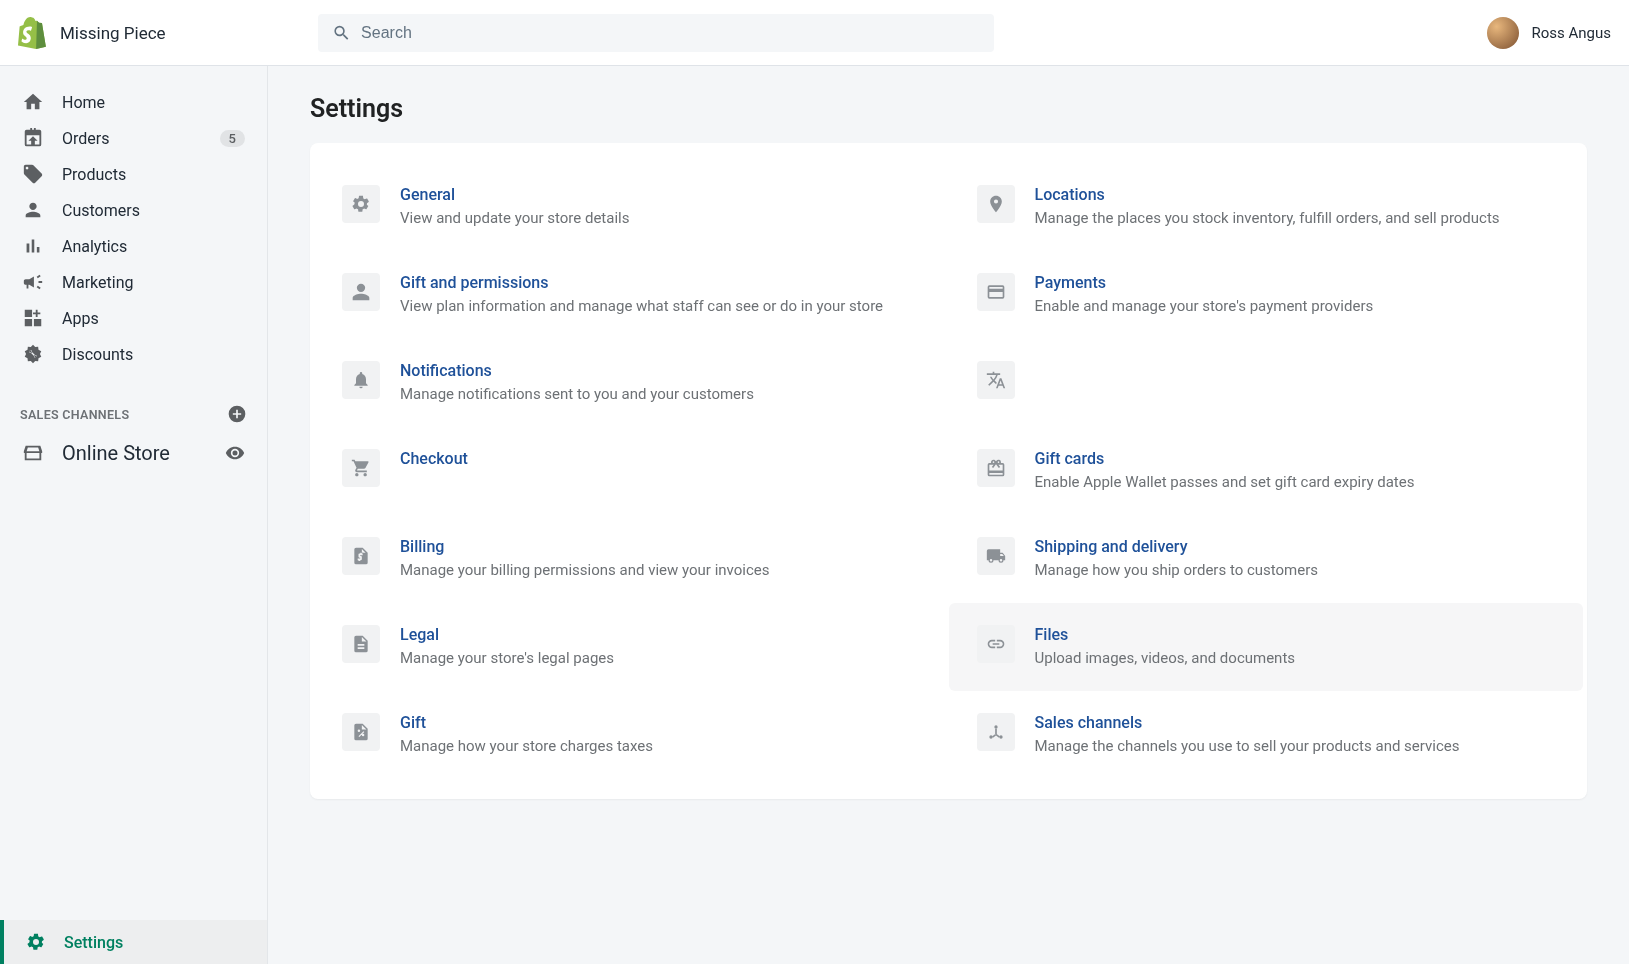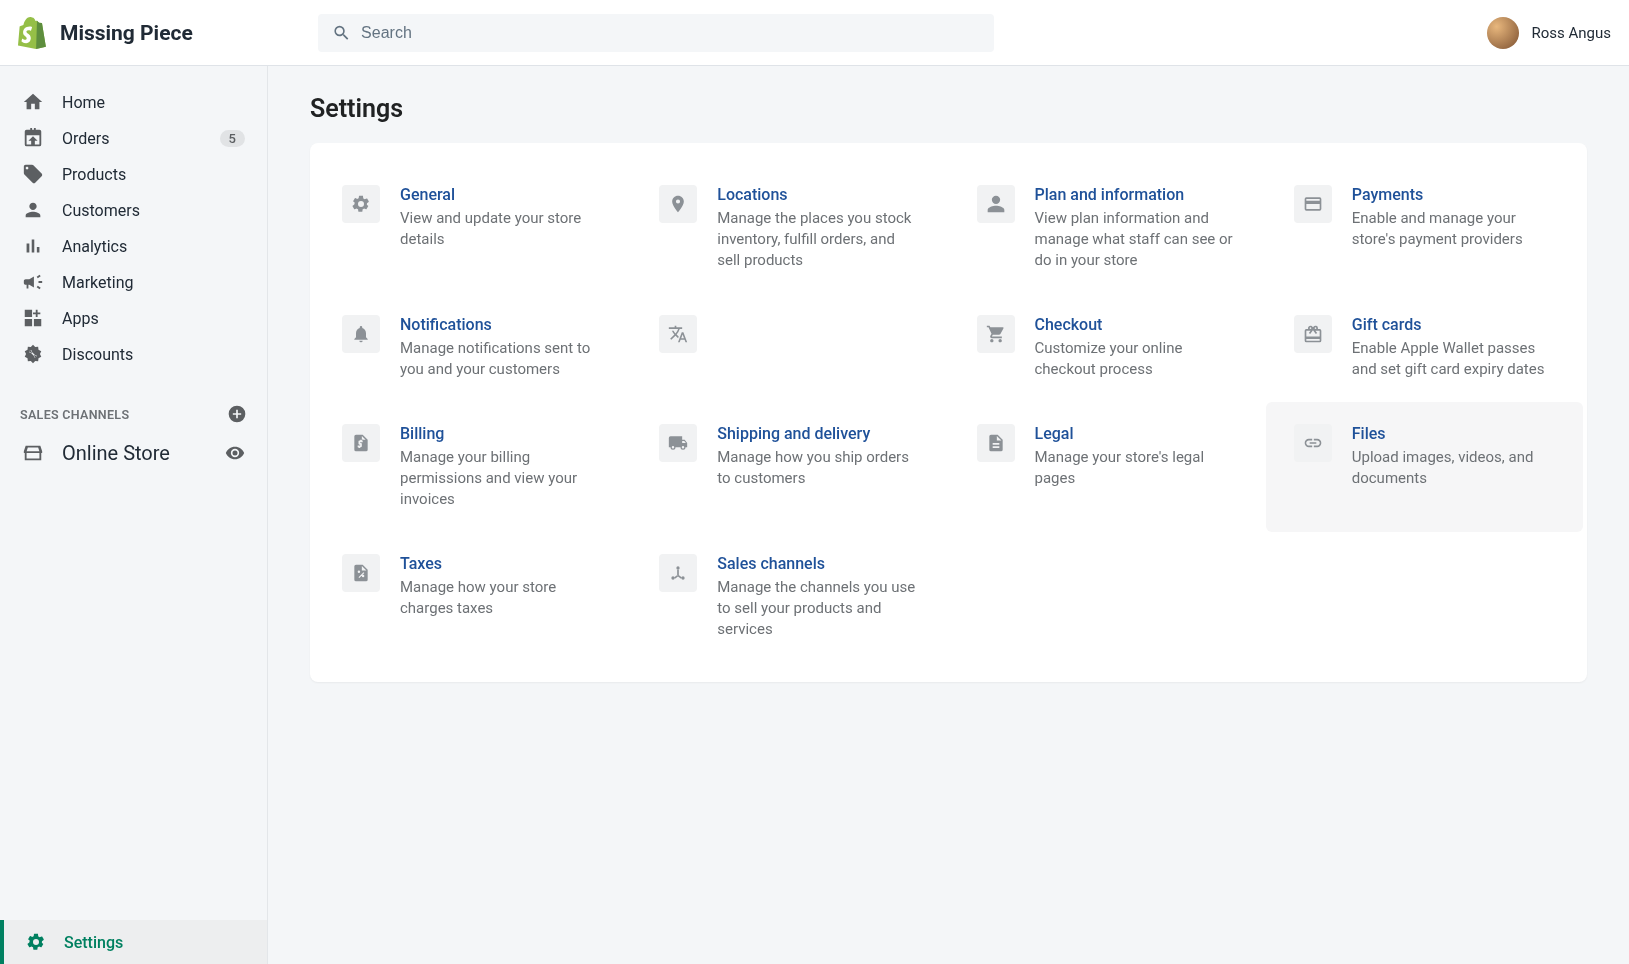--- a/index.html
+++ b/index.html
@@ -1,20 +1,20 @@
 <!DOCTYPE html>
 <html><head>
 <meta charset="utf-8">
 <style>
 * { margin: 0; padding: 0; box-sizing: border-box; }
 body { font-family: -apple-system, BlinkMacSystemFont, "Segoe UI", Roboto, sans-serif; background: #f4f6f8; color: #212b36; }
 .header { display: flex; align-items: center; height: 66px; background: #fff; border-bottom: 1px solid #dfe3e8; padding: 0 18px; }
 .hdr-left { display: flex; align-items: center; gap: 14px; width: 300px; }
 .logo { width: 28px; height: 32px; }
-.store-name { font-size: 21px; font-weight: 700; color: #212b36; }
+.store-name { font-size: 17px; font-weight: 400; color: #212b36; }
 .search { flex: 0 0 676px; display: flex; align-items: center; height: 38px; background: #f4f6f8; border-radius: 4px; padding: 0 14px; gap: 10px; }
 .search svg { width: 20px; height: 20px; fill: #637381; }
 .search input { border: none; background: transparent; outline: none; font-size: 16px; color: #4c1d95; width: 100%; }
 .search input::placeholder { color: #637381; }
 .hdr-right { margin-left: auto; display: flex; align-items: center; gap: 12px; }
 .avatar { width: 32px; height: 32px; border-radius: 50%; background: radial-gradient(circle at 30% 30%, #e8b77d, #7c5030); }
 .user-name { font-size: 15px; color: #212b36; }
 .layout { display: flex; }
 .sidebar { width: 268px; background: #f4f6f8; border-right: 1px solid #e3e6e9; display: flex; flex-direction: column; min-height: calc(100vh - 66px); }
 .nav { padding: 18px 8px 8px 8px; }
@@ -25,21 +25,21 @@
 .sc-head svg { width: 20px; height: 20px; fill: #5c5f62; }
 .sc-item { display: flex; align-items: center; gap: 18px; padding: 7px 22px; cursor: pointer; font-size: 20px; color: #212b36; }
 .sc-item svg.left { width: 22px; height: 22px; fill: #5c5f62; }
 .sc-item svg.right { width: 20px; height: 20px; fill: #5c5f62; margin-left: auto; }
 .settings-row { margin-top: auto; display: flex; align-items: center; gap: 18px; padding: 12px 22px; background: #edeeef; border-left: 4px solid #008060; cursor: pointer; }
 .settings-row svg { width: 20px; height: 20px; fill: #008060; }
 .settings-row span { font-size: 16px; font-weight: 500; color: #008060; }
 .content { flex: 1; padding: 28px 42px; }
 .page-title { font-size: 25px; font-weight: 600; color: #202223; margin-bottom: 20px; }
 .card { background: #fff; border-radius: 8px; box-shadow: 0 1px 2px rgba(0,0,0,0.05); padding: 20px 4px; }
-.grid { display: grid; grid-template-columns: repeat(4, 1fr); }
+.grid { display: grid; grid-template-columns: repeat(2, 1fr); }
 .sitem { display: flex; gap: 20px; padding: 22px 28px; border-radius: 6px; cursor: pointer; }
 .sitem.hover { background: #f6f6f7; }
 .sicon { flex: 0 0 38px; width: 38px; height: 38px; background: #f1f2f3; border-radius: 4px; display: flex; align-items: center; justify-content: center; }
 .sicon svg { width: 20px; height: 20px; fill: #8c9196; }
 .stext { flex: 1; }
 .stitle { font-size: 16px; font-weight: 500; color: #1f5199; margin-bottom: 4px; }
 .sdesc { font-size: 15px; color: #6d7175; line-height: 1.4; }
 </style>
 </head>
 <body>
@@ -167,21 +167,21 @@
               <div class="sdesc">Manage the places you stock inventory, fulfill orders, and sell products</div>
             </div>
           </div>
           <div class="sitem">
             <div class="sicon">
               <svg viewBox="0 0 24 24">
                 <path d="M12 2a5 5 0 100 10 5 5 0 000-10zm0 12c-3.33 0-10 1.67-10 5v3h20v-3c0-3.33-6.67-5-10-5z"></path>
               </svg>
             </div>
             <div class="stext">
-              <div class="stitle">Plan and information</div>
+              <div class="stitle">Gift and permissions</div>
               <div class="sdesc">View plan information and manage what staff can see or do in your store</div>
             </div>
           </div>
           <div class="sitem">
             <div class="sicon">
               <svg viewBox="0 0 24 24">
                 <path d="M20 4H4a2 2 0 00-2 2v12a2 2 0 002 2h16a2 2 0 002-2V6a2 2 0 00-2-2zm0 14H4v-6h16v6zm0-10H4V6h16v2z"></path>
               </svg>
             </div>
             <div class="stext">
@@ -208,21 +208,20 @@
             </div>
           </div>
           <div class="sitem">
             <div class="sicon">
               <svg viewBox="0 0 24 24">
                 <path d="M7 18c-1.1 0-2 .9-2 2s.9 2 2 2 2-.9 2-2-.9-2-2-2zM1 2v2h2l3.6 7.59-1.35 2.45c-.16.28-.25.61-.25.96 0 1.1.9 2 2 2h12v-2H7.42a.25.25 0 01-.25-.25l.03-.12.9-1.63h7.45c.75 0 1.41-.41 1.75-1.03l3.58-6.49A1 1 0 0019.99 4H5.21l-.94-2H1zm16 16c-1.1 0-2 .9-2 2s.9 2 2 2 2-.9 2-2-.9-2-2-2z"></path>
               </svg>
             </div>
             <div class="stext">
               <div class="stitle">Checkout</div>
-              <div class="sdesc">Customize your online checkout process</div>
             </div>
           </div>
           <div class="sitem">
             <div class="sicon">
               <svg viewBox="0 0 24 24">
                 <path d="M20 6h-2.18c.11-.31.18-.65.18-1a2.996 2.996 0 00-5.5-1.65L12 4.02l-.5-.67C10.96 2.54 10.05 2 9 2 7.34 2 6 3.34 6 5c0 .35.07.69.18 1H4a2 2 0 00-2 2v12a2 2 0 002 2h16a2 2 0 002-2V8a2 2 0 00-2-2zM15 4c.55 0 1 .45 1 1s-.45 1-1 1-1-.45-1-1 .45-1 1-1zM9 4c.55 0 1 .45 1 1s-.45 1-1 1-1-.45-1-1 .45-1 1-1zm11 16H4v-2h16v2zm0-5H4V8h5.08L7 10.83 8.62 12 12 7.4l3.38 4.6L17 10.83 14.92 8H20v7z"></path>
               </svg>
             </div>
             <div class="stext">
               <div class="stitle">Gift cards</div>
@@ -273,21 +272,21 @@
               <div class="sdesc">Upload images, videos, and documents</div>
             </div>
           </div>
           <div class="sitem">
             <div class="sicon">
               <svg viewBox="0 0 24 24">
                 <path d="M14 2H6a2 2 0 00-2 2v16a2 2 0 002 2h12a2 2 0 002-2V8l-6-6zm-4 16l-1-1 6-6 1 1-6 6zm-.5-6a1.5 1.5 0 110-3 1.5 1.5 0 010 3zm5 5a1.5 1.5 0 110-3 1.5 1.5 0 010 3zM13 9V3.5L18.5 9H13z"></path>
               </svg>
             </div>
             <div class="stext">
-              <div class="stitle">Taxes</div>
+              <div class="stitle">Gift</div>
               <div class="sdesc">Manage how your store charges taxes</div>
             </div>
           </div>
           <div class="sitem">
             <div class="sicon">
               <svg viewBox="0 0 24 24">
                 <circle cx="12" cy="6" r="2"></circle>
                 <circle cx="6" cy="18" r="2"></circle>
                 <circle cx="18" cy="18" r="2"></circle>
                 <path d="M11 8h2v7h-2zM11.2 14.4l-4 3 1.2 1.6 4-3zM12.8 14.4l4 3-1.2 1.6-4-3z"></path>

